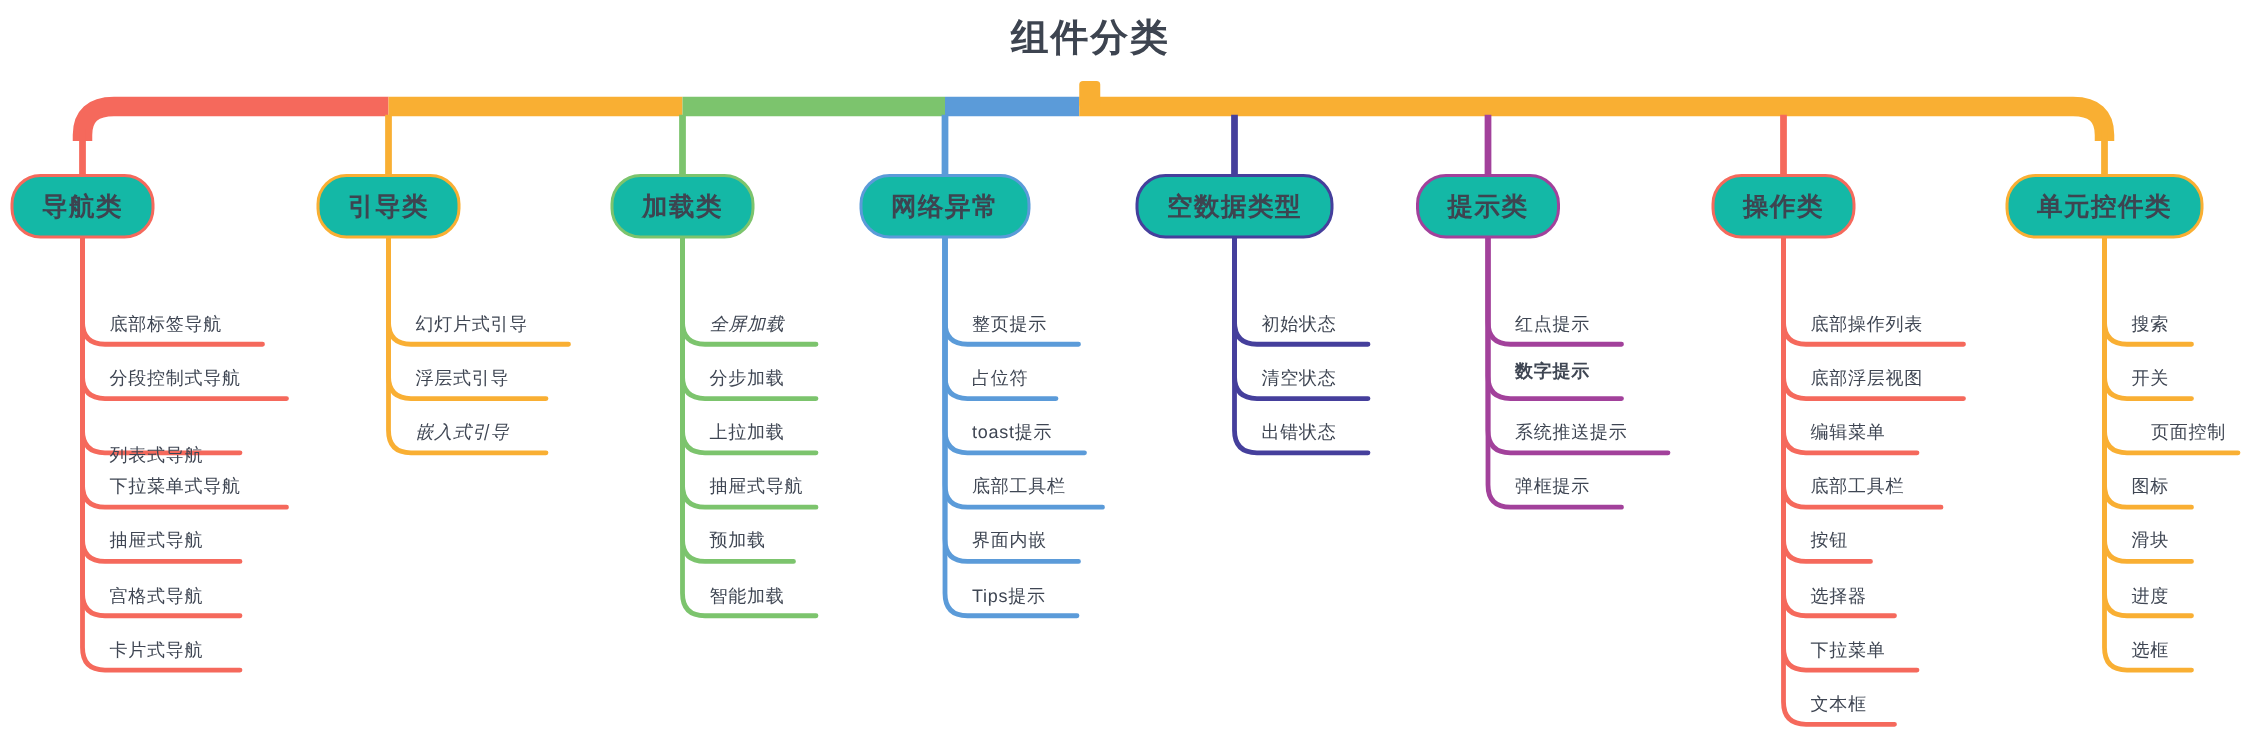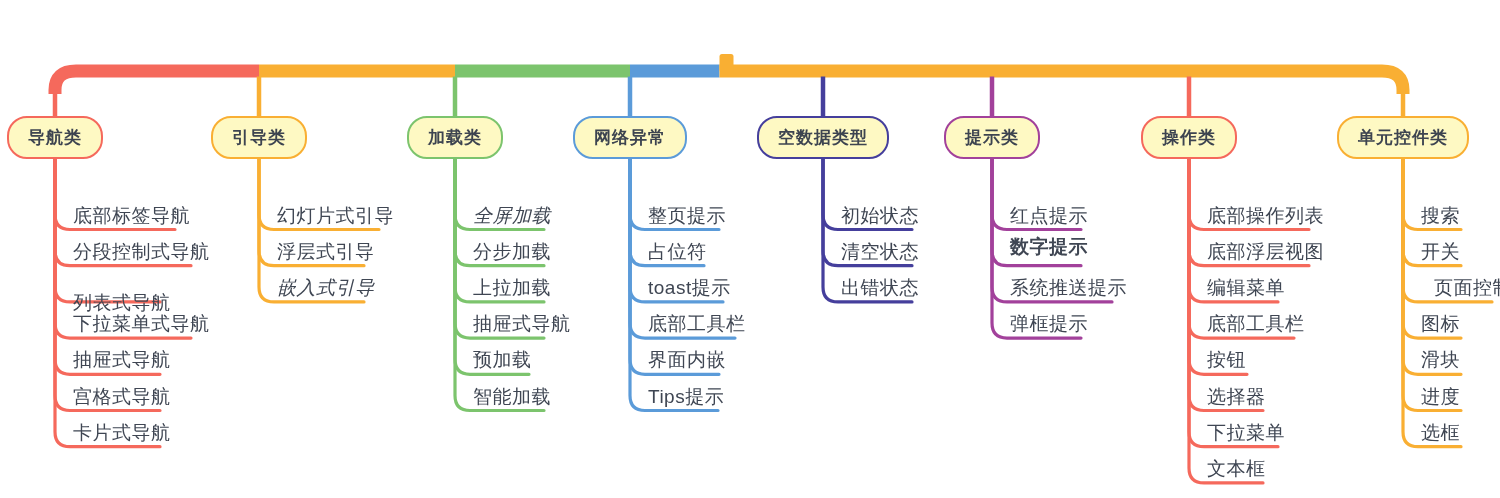--- a/index.html
+++ b/index.html
@@ -22,36 +22,36 @@
     color:#3d4450;
     white-space:nowrap;
   }
   .branch-node{
     position:absolute;
     top:116px;
     transform:translateX(-50%);
     height:39px;
     padding:0 19px;
     display:flex;align-items:center;justify-content:center;
-    background:#fef9c3;
+    background:#14b8a6;
     border:2.5px solid #999;
     border-radius:20px;
     box-sizing:content-box;
     white-space:nowrap;
     cursor:pointer;
   }
   .branch-label{
     font-size:17px;
     font-weight:700;
     letter-spacing:1px;
     color:#3d4450;
   }
   .child-label{
     position:absolute;
-    font-size:19px;
+    font-size:12px;
     line-height:16px;
     letter-spacing:0.5px;
     color:#3f4653;
     white-space:nowrap;
     cursor:pointer;
   }
 </style>
 </head>
 <body>
 
@@ -109,20 +109,21 @@
       <path d="M 1189,158 L 1189,431.70000000000005 Q 1189,446.70000000000005 1204,446.70000000000005 L 1278,446.70000000000005" stroke="#f5695c" stroke-width="3.2" fill="none" stroke-linecap="round"></path>
       <path d="M 1189,158 L 1189,467.90000000000003 Q 1189,482.90000000000003 1204,482.90000000000003 L 1263,482.90000000000003" stroke="#f5695c" stroke-width="3.2" fill="none" stroke-linecap="round"></path>
       <path d="M 1403,158 L 1403,214.5 Q 1403,229.5 1418,229.5 L 1461,229.5" stroke="#f9af33" stroke-width="3.2" fill="none" stroke-linecap="round"></path>
       <path d="M 1403,158 L 1403,250.7 Q 1403,265.7 1418,265.7 L 1461,265.7" stroke="#f9af33" stroke-width="3.2" fill="none" stroke-linecap="round"></path>
       <path d="M 1403,158 L 1403,286.9 Q 1403,301.9 1418,301.9 L 1492,301.9" stroke="#f9af33" stroke-width="3.2" fill="none" stroke-linecap="round"></path>
       <path d="M 1403,158 L 1403,323.1 Q 1403,338.1 1418,338.1 L 1461,338.1" stroke="#f9af33" stroke-width="3.2" fill="none" stroke-linecap="round"></path>
       <path d="M 1403,158 L 1403,359.3 Q 1403,374.3 1418,374.3 L 1461,374.3" stroke="#f9af33" stroke-width="3.2" fill="none" stroke-linecap="round"></path>
       <path d="M 1403,158 L 1403,395.5 Q 1403,410.5 1418,410.5 L 1461,410.5" stroke="#f9af33" stroke-width="3.2" fill="none" stroke-linecap="round"></path>
       <path d="M 1403,158 L 1403,431.70000000000005 Q 1403,446.70000000000005 1418,446.70000000000005 L 1461,446.70000000000005" stroke="#f9af33" stroke-width="3.2" fill="none" stroke-linecap="round"></path>
     </svg>
+  <h1 class="title">组件分类</h1>
   <div id="nodes">
       <div class="branch-node" style="left: 55px; border-color: rgb(245, 105, 92);">
         <span class="branch-label">导航类</span>
       </div>
       <span class="child-label" style="left: 73px; top: 207.5px;">底部标签导航</span>
       <span class="child-label" style="left: 73px; top: 243.7px;">分段控制式导航</span>
       <span class="child-label" style="left: 73px; top: 295px;">列表式导航</span>
       <span class="child-label" style="left: 73px; top: 316.1px;">下拉菜单式导航</span>
       <span class="child-label" style="left: 73px; top: 352.3px;">抽屉式导航</span>
       <span class="child-label" style="left: 73px; top: 388.5px;">宫格式导航</span>

